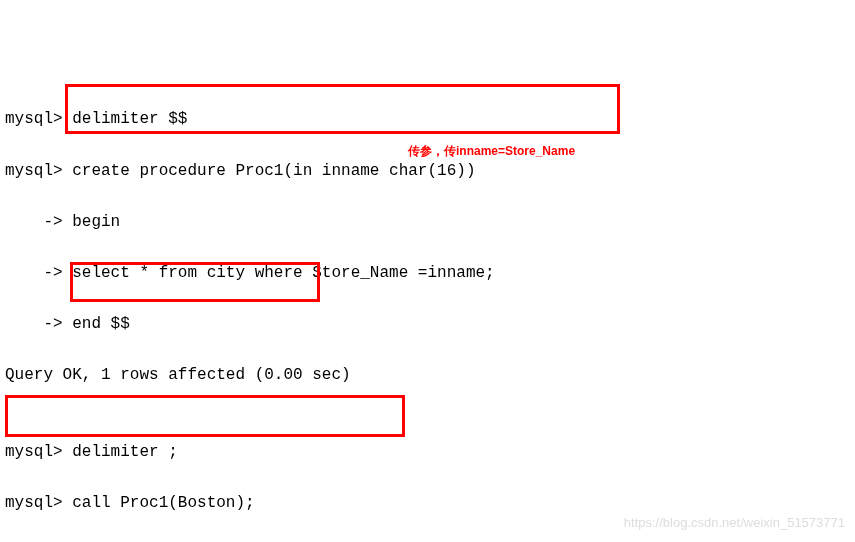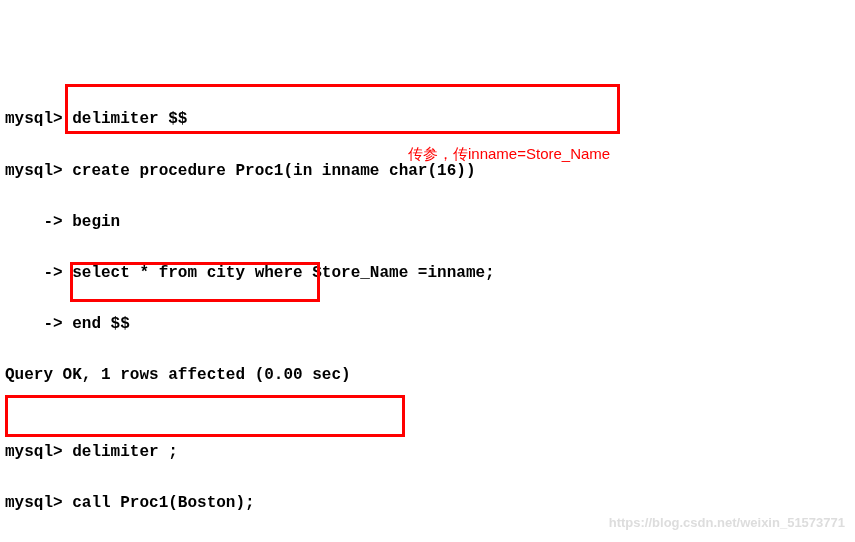--- a/index.html
+++ b/index.html
@@ -1,41 +1,40 @@
 <!DOCTYPE html>
 <html><head>
   <meta charset="utf-8">
   <style>
     * {
       margin: 0;
       padding: 0;
       box-sizing: border-box;
-      font-weight: bold;
     }
     body {
       font-family: 'Courier New', monospace;
       font-size: 16px;
       background: #ffffff;
       color: #000000;
       padding: 5px;
       white-space: pre;
       line-height: 1.6;
       position: relative;
       width: 855px;
       height: 542px;
       overflow: hidden;
     }
     .terminal-line {
       display: block;
     }
     .annotation {
       color: #ff0000;
-      font-weight: normal;
+      font-weight: bold;
       font-family: 'Microsoft YaHei', sans-serif;
-      font-size: 15px;
+      font-size: 12px;
       position: absolute;
     }
     .red-box {
       position: absolute;
       border: 3px solid #ff0000;
       pointer-events: none;
     }
     .watermark {
       position: absolute;
       bottom: 8px;

